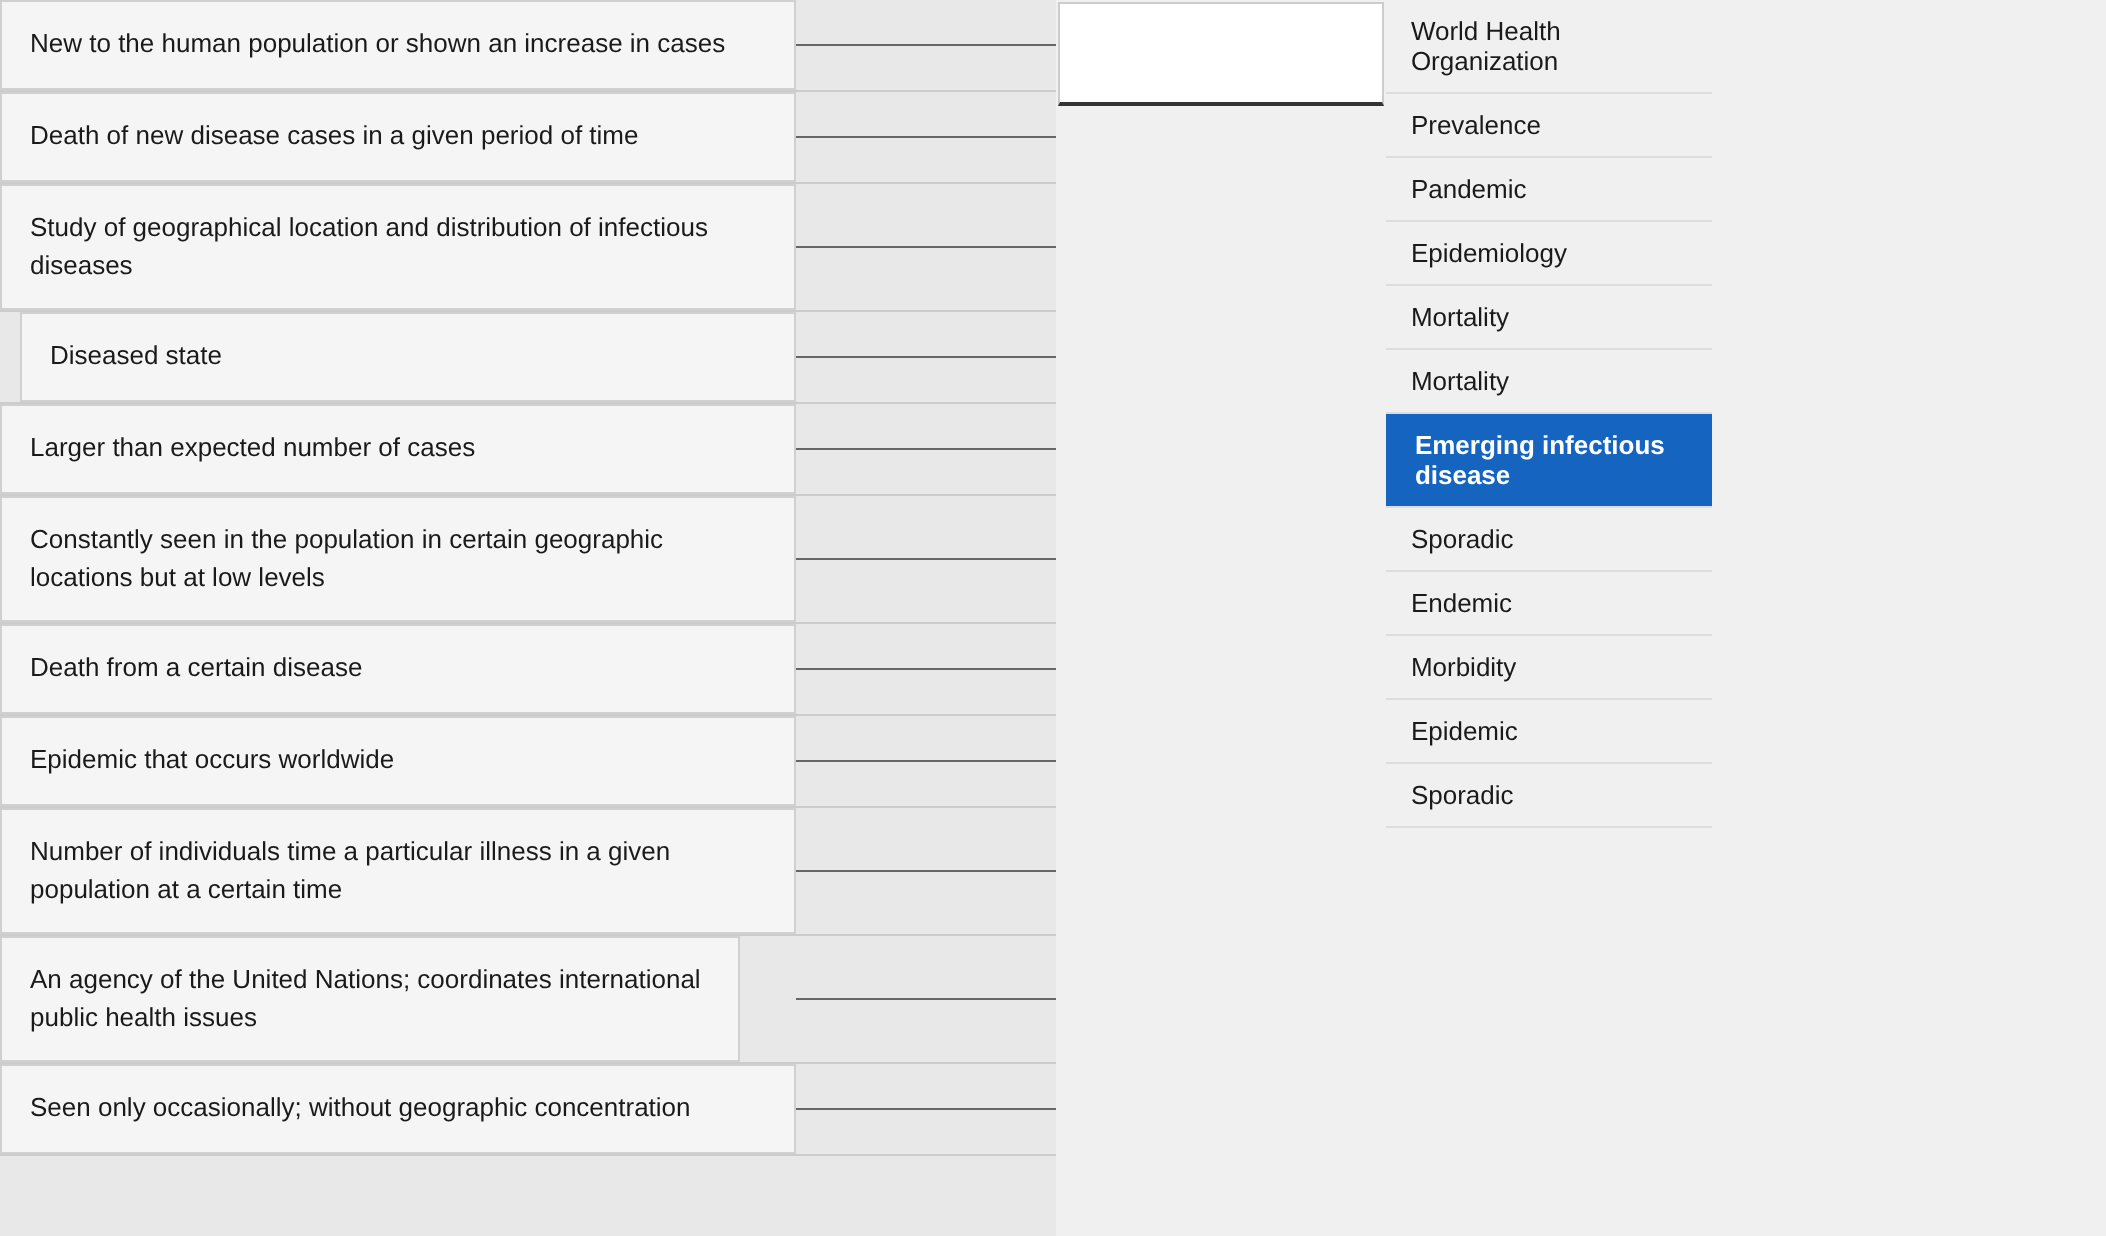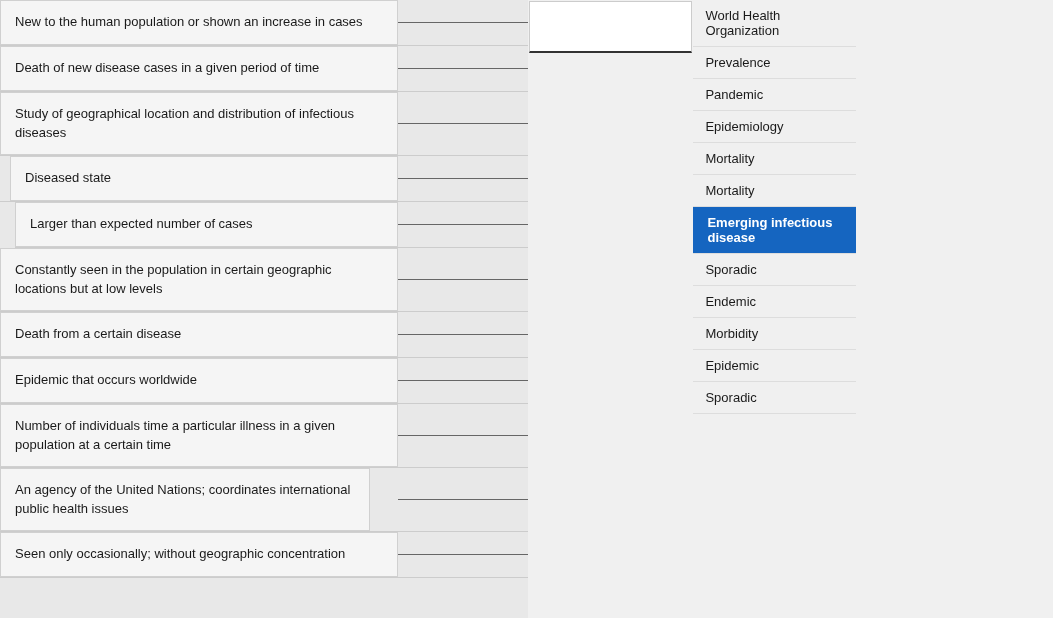--- a/index.html
+++ b/index.html
@@ -117,21 +117,21 @@
       <div class="line-connector"></div>
     </div>
 
     <div class="prompt-row" style="min-height:46px;padding-left:10px;">
       <div class="prompt-box">
         <span>Diseased state</span>
       </div>
       <div class="line-connector"></div>
     </div>
 
-    <div class="prompt-row" style="min-height:46px;margin-left:15px;">
+    <div class="prompt-row" style="min-height:46px;">
       <div class="prompt-box">
         <span>Larger than expected number of cases</span>
       </div>
       <div class="line-connector"></div>
     </div>
 
     <div class="prompt-row" style="min-height:64px;">
       <div class="prompt-box">
         <span>Constantly seen in the population in certain geographic locations but at low levels</span>
       </div>

